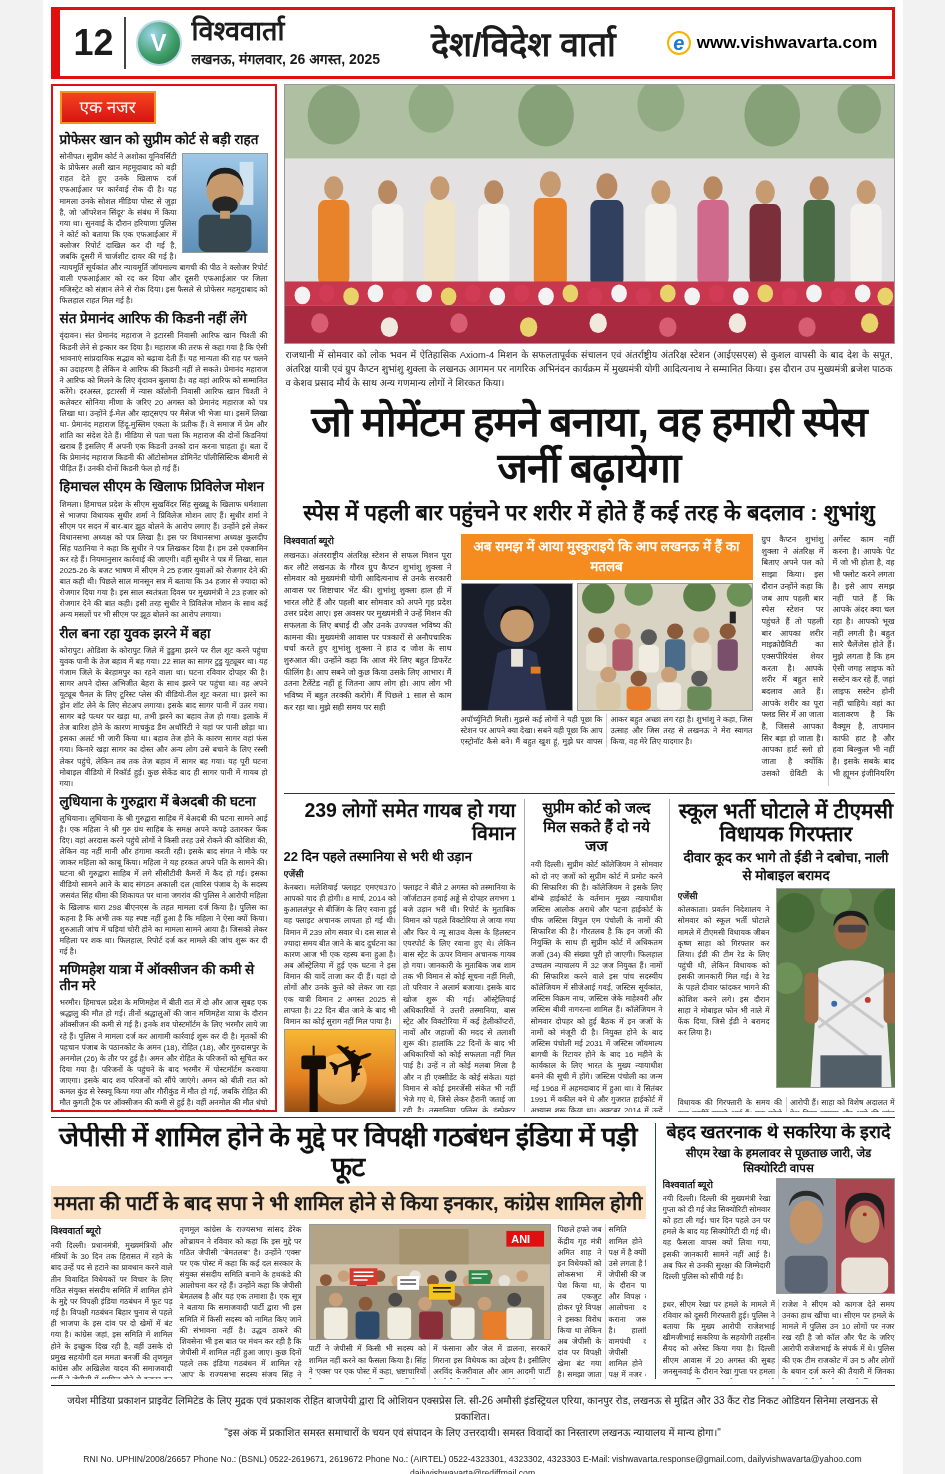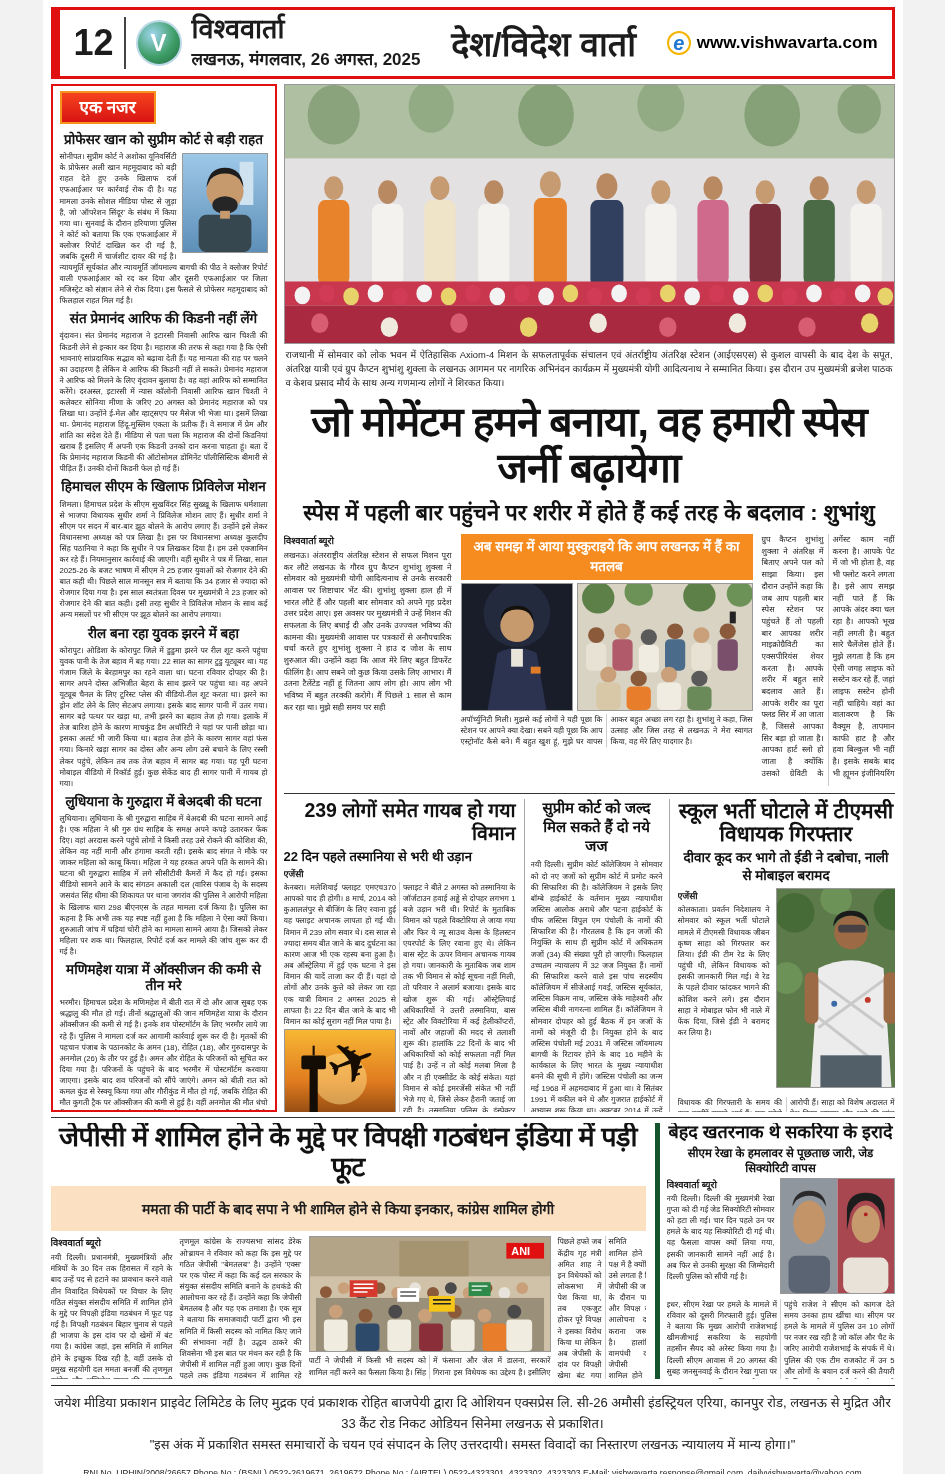--- a/index.html
+++ b/index.html
@@ -11,35 +11,35 @@
 
   
   .masthead{margin:7px 8px 5px;border:3px solid #e01010;border-left:9px solid #e01010;height:72px;
             box-sizing:border-box;display:flex;align-items:center;justify-content:space-between;padding:2px 14px;}
   .mh-left{display:flex;align-items:center;gap:10px;}
   .page-num{font-size:36px;font-weight:bold;line-height:1;}
   .mh-divider{width:2px;height:52px;background:#444;}
   .logo{width:46px;height:46px;border-radius:50%;background:radial-gradient(circle at 35% 30%,#9fd6ef 0%,#3f9e67 55%,#1d6b3e 100%);
         display:flex;align-items:center;justify-content:center;color:#fff;font-weight:bold;font-size:24px;border:2px solid #bcd9e8;box-sizing:border-box;}
   .mh-name{font-size:27px;font-weight:bold;line-height:1;}
-  .mh-date{font-size:17px;margin-top:4px;font-weight:bold;text-align:center;}
+  .mh-date{font-size:14px;margin-top:4px;font-weight:bold;text-align:center;}
   .section-title{font-size:34px;font-weight:bold;}
   .mh-right{display:flex;align-items:center;gap:6px;}
   .ie-icon{color:#1e78d0;font-size:20px;font-weight:bold;font-style:italic;border:2px solid #f4b400;
            border-radius:50%;width:24px;height:24px;display:inline-flex;align-items:center;justify-content:center;box-sizing:border-box;}
   .site{font-size:17px;font-weight:bold;color:#000;text-decoration:none;}
 
   
   .content{display:flex;margin:0 8px;gap:7px;height:1028px;overflow:hidden;}
 
   
   .one-look{width:226px;min-width:226px;border:2px solid #e01010;box-sizing:border-box;padding:5px 7px;overflow:hidden;}
-  .ol-header{background:linear-gradient(#f5431d,#d81414);color:#fff;font-weight:bold;font-size:17px;
+  .ol-header{background:linear-gradient(#f5431d,#d81414);color:#fff;font-weight:normal;font-size:17px;
              padding:2px 18px 4px;display:inline-block;border:2px solid #f7941d;margin-bottom:3px;}
-  .ol-item h3{font-size:13.5px;text-align:center;margin:5px 0 3px;line-height:1.2;}
+  .ol-item h3{font-size:13.5px;margin:5px 0 3px;line-height:1.2;}
   .ol-item p{font-size:7.7px;line-height:1.44;}
   .ol-photo{float:right;width:86px;height:100px;margin:2px 0 3px 5px;border:1px solid #999;}
 
   
   .main-col{flex:1;display:flex;flex-direction:column;overflow:hidden;}
   .ph{border:1px solid #999;box-sizing:border-box;overflow:hidden;}
   .lead-photo{height:260px;}
   .lead-photo svg,.ph svg{display:block;width:100%;height:100%;}
   .lead-caption{font-size:9.4px;line-height:1.5;margin:4px 2px 2px;}
 
@@ -75,38 +75,38 @@
   .tmc-top{display:flex;gap:6px;height:205px;overflow:hidden;}
   .tmc-c1{width:92px;min-width:92px;}
   .tmc-photo{width:150px;min-width:150px;height:200px;}
   .tmc-cr{flex:1;}
   .tmc-bottom{column-count:2;column-gap:8px;column-rule:1px solid #ccc;margin-top:4px;height:86px;overflow:hidden;}
 
   
   .bottom-row{display:flex;gap:9px;margin:5px 8px 0;border-top:1.5px solid #333;padding-top:5px;height:256px;overflow:hidden;}
   .jpc{flex:1;overflow:hidden;}
   .jpc h1{font-size:27px;text-align:center;line-height:1.1;letter-spacing:-0.5px;}
-  .jpc-sub{background:#fbe0c2;font-size:14px;font-weight:bold;text-align:center;padding:13px 0;margin:4px 0 5px;}
+  .jpc-sub{background:#fbe0c2;font-size:20px;font-weight:bold;text-align:center;padding:3px 0;margin:4px 0 5px;}
   .jpc-cols{display:flex;gap:7px;font-size:7.7px;line-height:1.45;height:188px;overflow:hidden;}
   .jpc-c{width:122px;min-width:122px;}
   .jpc-mid{width:242px;min-width:242px;}
   .jpc-photo{height:116px;position:relative;}
   .jpc-midtext{column-count:2;column-gap:7px;column-rule:1px solid #ccc;margin-top:3px;height:64px;overflow:hidden;}
   .jpc-right{flex:1;column-count:2;column-gap:7px;column-rule:1px solid #ccc;}
-  .sak{width:240px;min-width:240px;border-left:5px solid #14532d;padding-left:7px;box-sizing:border-box;overflow:hidden;}
+  .sak{width:240px;min-width:240px;border-left:1px solid #14532d;padding-left:7px;box-sizing:border-box;overflow:hidden;}
   .sak h2{font-size:18px;text-align:center;line-height:1.1;}
   .sak h4{font-size:11.6px;text-align:center;margin:2px 0 3px;}
   .sak-top{display:flex;gap:5px;height:118px;overflow:hidden;}
   .sak-t1{width:108px;min-width:108px;}
   .sak-photo{flex:1;height:116px;}
   .sak-bottom{column-count:2;column-gap:7px;column-rule:1px solid #ccc;margin-top:3px;height:92px;overflow:hidden;}
 
   
   .pfooter{margin:6px 8px 0;border-top:1.5px solid #222;padding-top:7px;text-align:center;}
-  .pfooter .fl{font-size:13px;line-height:1.6;color:#222;}
+  .pfooter .fl{font-size:10px;line-height:1.6;color:#222;}
   .pfooter .fl4{font-size:8.6px;font-weight:normal;margin-top:12px;}
   .color-bars{display:flex;justify-content:space-between;margin:12px 16px 0;}
   .cb-group{display:flex;gap:2px;}
   .cb{width:13px;height:13px;display:inline-block;box-sizing:border-box;}
   .cb.reg{background:#fff;border:1px solid #333;color:#333;font-size:11px;line-height:12px;text-align:center;font-weight:bold;}
 </style>
 </head>
 <body>
 
 <div class="page">

